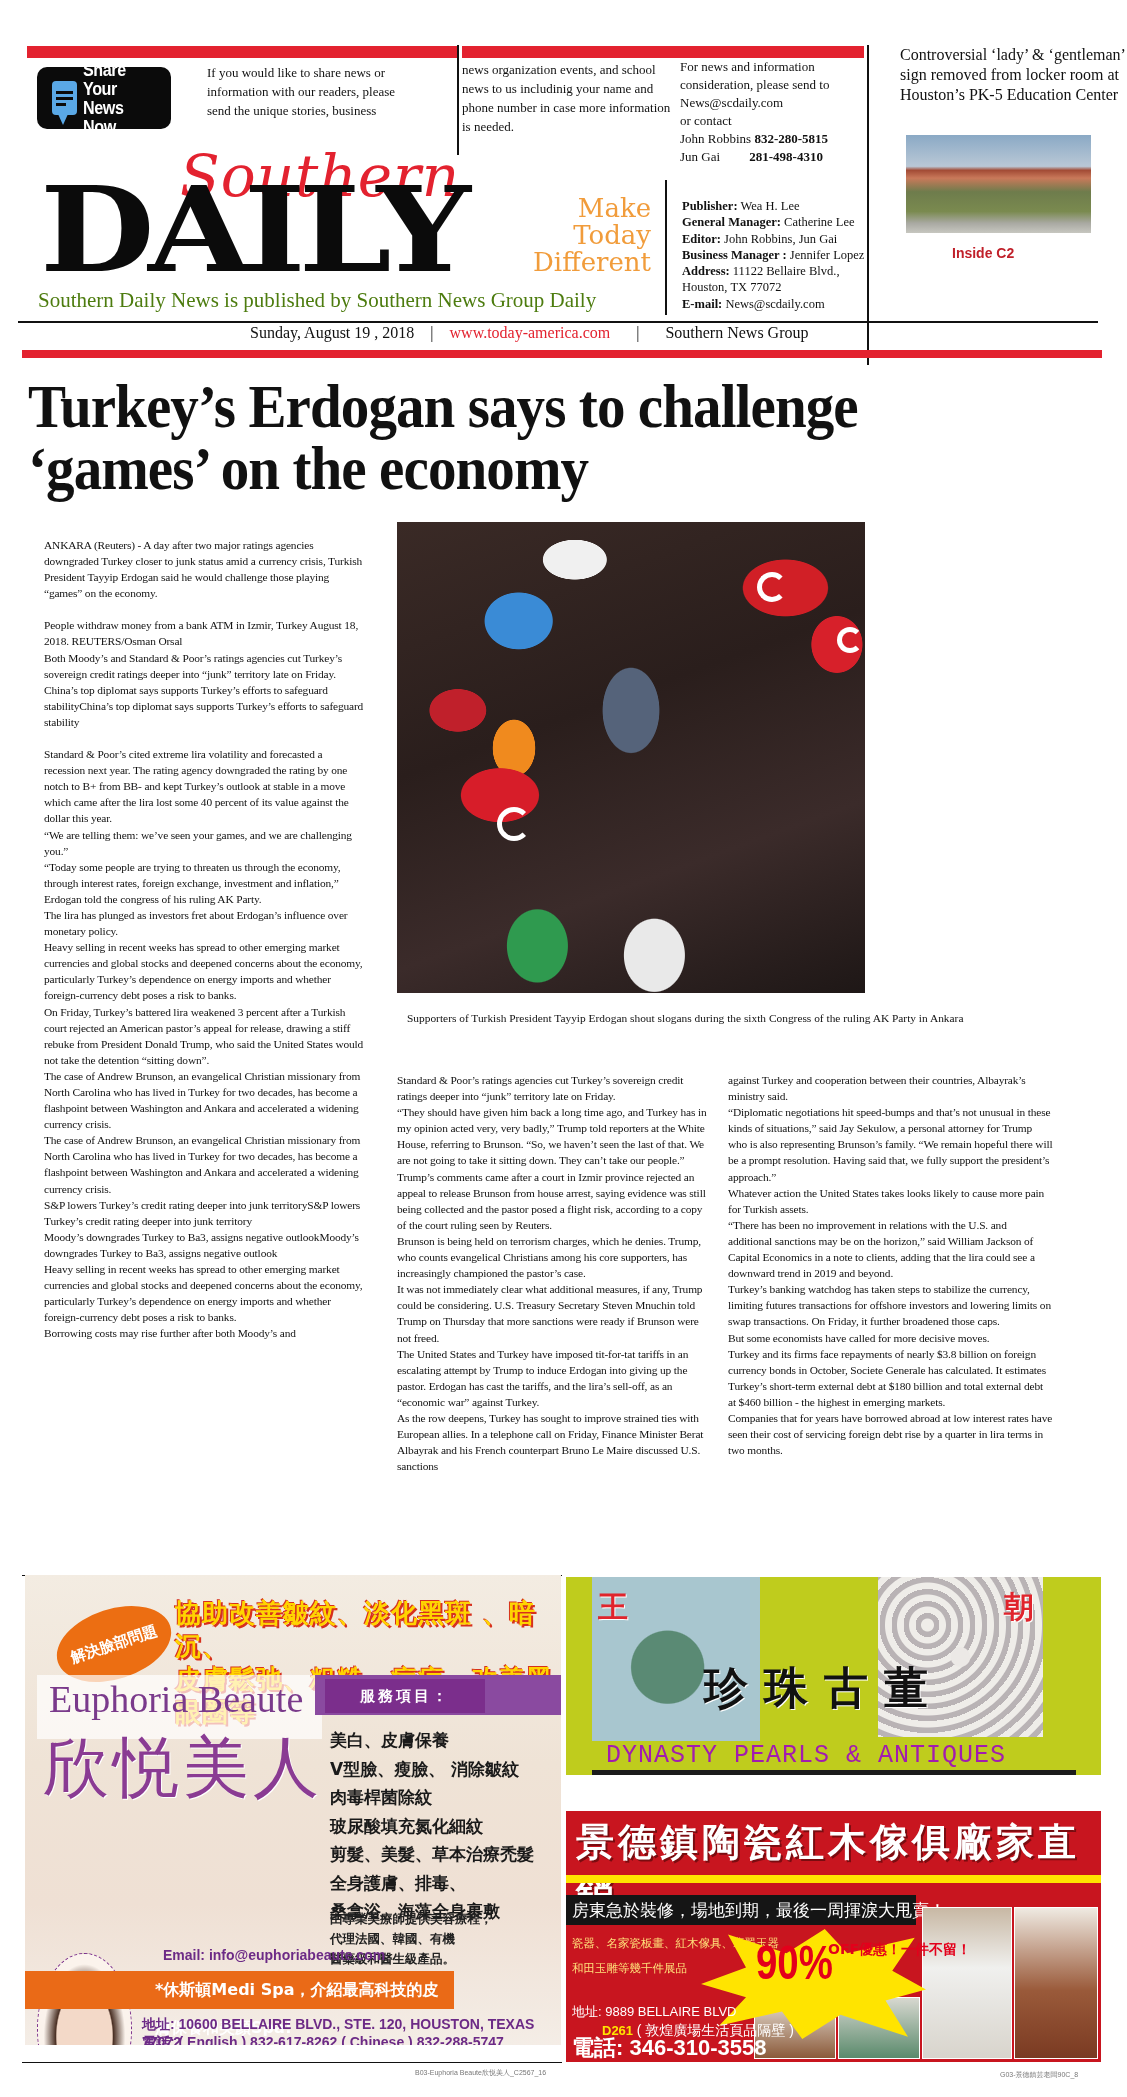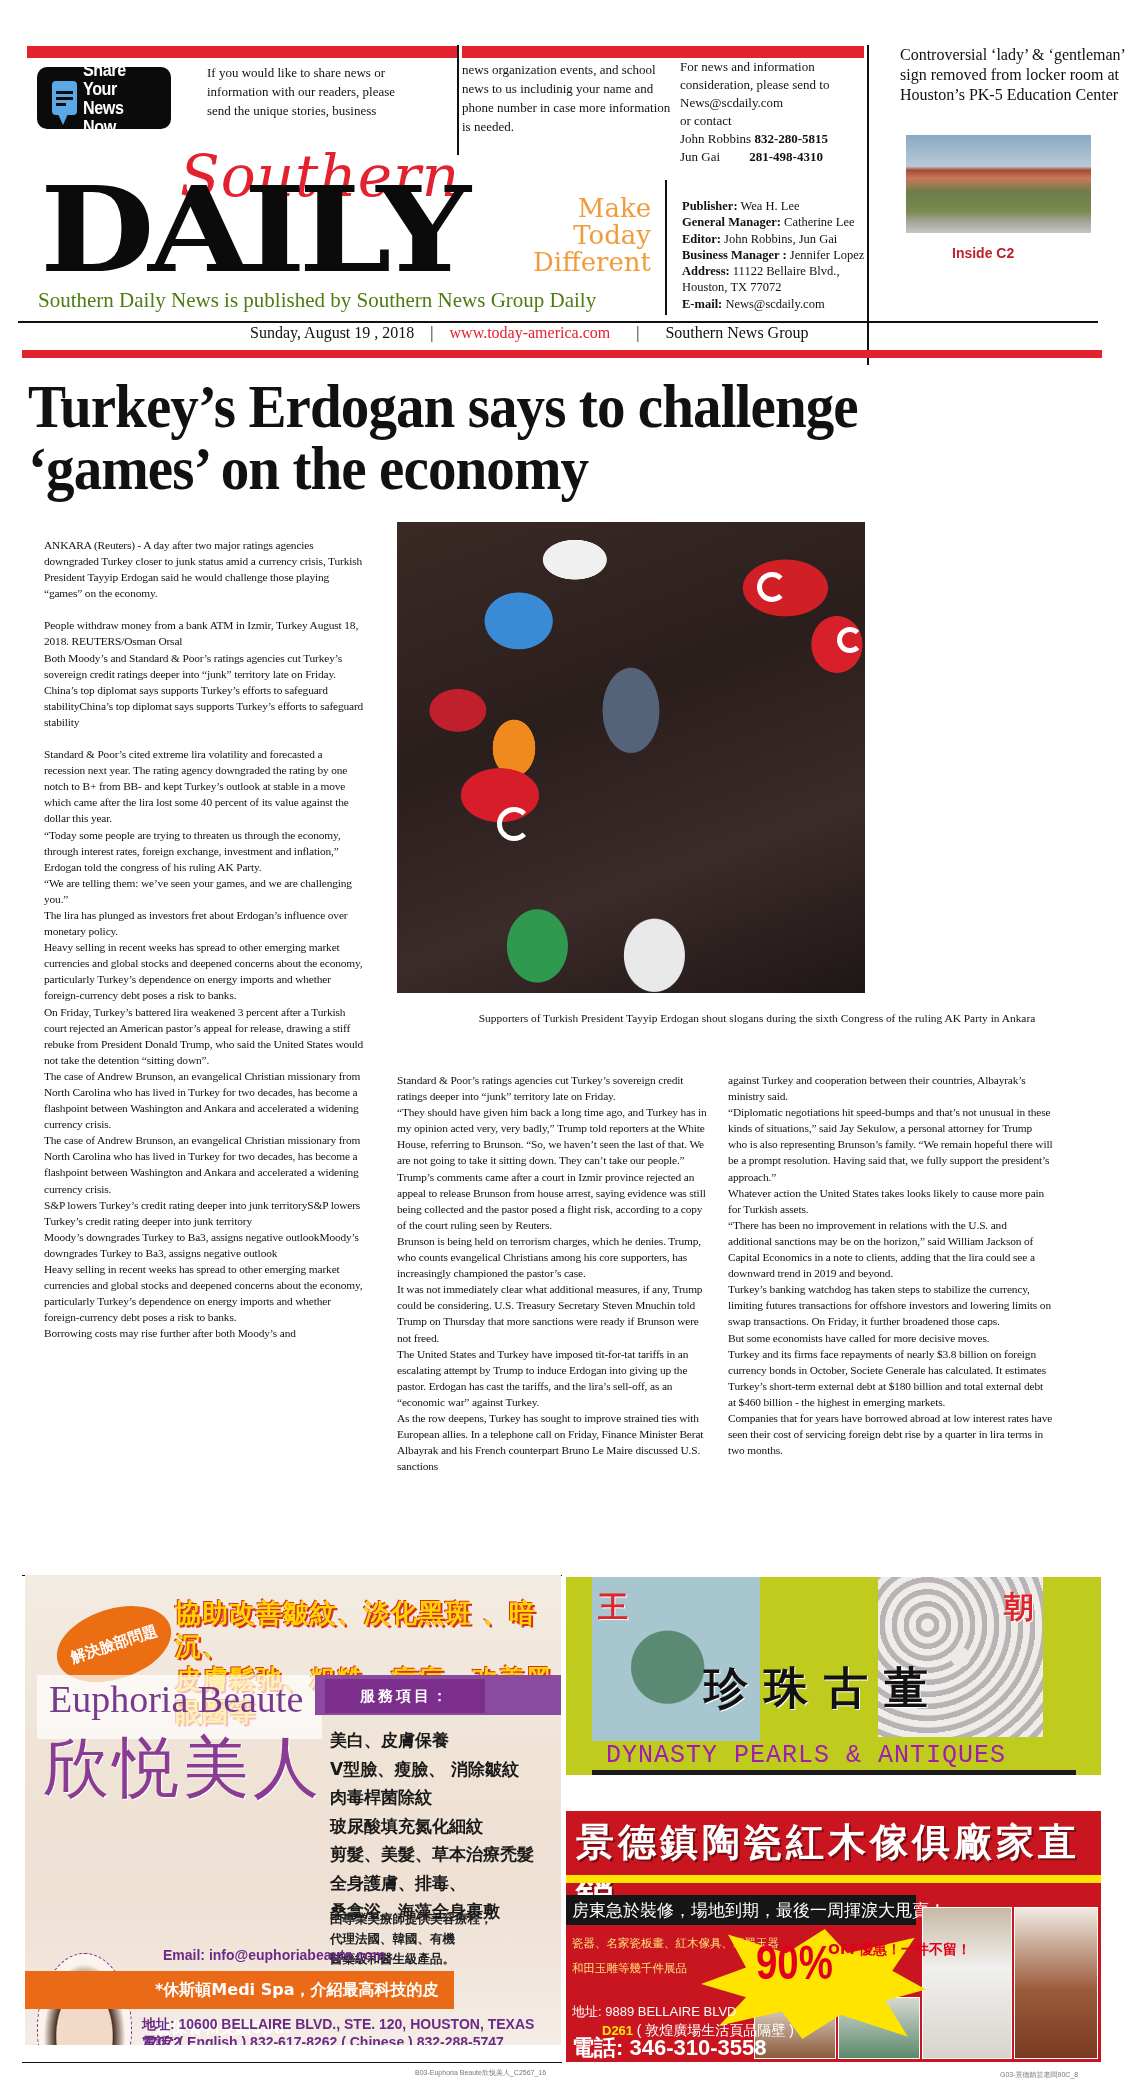--- a/index.html
+++ b/index.html
@@ -48,21 +48,21 @@
       radial-gradient(ellipse 48px 40px at 26% 21%, #3a8bd6 0 70%, transparent 72%),
       radial-gradient(ellipse 40px 30px at 13% 40%, #c0202b 0 70%, transparent 72%),
       radial-gradient(ellipse 30px 40px at 25% 48%, #f08a1e 0 70%, transparent 72%),
       radial-gradient(ellipse 45px 28px at 38% 8%, #f0f0f0 0 70%, transparent 72%),
       radial-gradient(ellipse 36px 40px at 94% 26%, #d7202a 0 70%, transparent 72%),
       radial-gradient(ellipse 40px 60px at 50% 40%, #55637a 0 70%, transparent 72%),
       radial-gradient(ellipse 50px 60px at 30% 90%, #2f9a4f 0 60%, transparent 62%),
       radial-gradient(ellipse 50px 60px at 55% 92%, #e9e9e9 0 60%, transparent 62%),
       linear-gradient(160deg, #3a2a26 0%, #2a1e1c 40%, #3b2b2a 70%, #1e1716 100%); }
   .flag-crescent { position:absolute; border-radius:50%; border:5px solid #fff; border-right-color: transparent; }
-  .caption { left: 407px; top: 1010px; width: 700px; font-size: 11.4px; line-height: 16px; text-align: center; }
+  .caption { left: 407px; top: 1010px; width: 700px; font-size: 11.4px; line-height: 16px; }
 
   
   .ad1 { left: 25px; top: 1575px; width: 536px; height: 470px; overflow: hidden;
     background: linear-gradient(180deg, #f3ece2 0%, #efe3d6 40%, #efe0d4 70%, #f4ede6 100%); }
   .ad1-oval { position:absolute; left: 30px; top: 34px; width: 118px; height: 70px; background: #ec6e12; border-radius: 50%; transform: rotate(-18deg); color:#fff; font-family:"DejaVu Sans", sans-serif; font-weight:bold; font-size:15px; display:flex; align-items:center; justify-content:center; }
   .ad1-head { position:absolute; left: 150px; top: 22px; font-family:"DejaVu Sans", sans-serif; font-weight: bold; font-size: 26px; line-height: 33px; color: #ffd400; text-shadow: 2px 2px 0 #d7301d, -1px -1px 0 #d7301d; letter-spacing: 1px; }
   .ad1-brand { position:absolute; left: 12px; top: 100px; width: 285px; height: 64px; background: rgba(255,255,255,0.7); color: #7a3a8b; font-size: 38px; padding-left: 12px; line-height: 48px; }
   .ad1-cn { position:absolute; left: 18px; top: 148px; color: #8a3b93; font-size: 66px; font-family:"DejaVu Serif", serif; letter-spacing: 4px; text-shadow: 1px 1px 0 #fff; }
   .ad1-svcbar { position:absolute; left: 290px; top: 100px; width: 246px; height: 40px; background: #8a4aa0; }
   .ad1-svc { position:absolute; left: 300px; top: 104px; width: 160px; height: 34px; background: #7b2e8c; color:#fff; font-family:"DejaVu Sans", sans-serif; font-weight:bold; font-size: 15px; text-align:center; line-height: 34px; letter-spacing: 3px; }
@@ -160,22 +160,22 @@
 <div class="abs red" style="left:22px;top:350px;width:1080px;height:8px;"></div>
 
 <h1 class="abs headline">Turkey’s Erdogan says to challenge ‘games’ on the economy</h1>
 
 <div class="abs col" style="left:44px;top:537px;width:320px;">
   <p>ANKARA (Reuters) - A day after two major ratings agencies downgraded Turkey closer to junk status amid a currency crisis, Turkish President Tayyip Erdogan said he would challenge those playing “games” on the economy.</p>
   <p class="gap">People withdraw money from a bank ATM in Izmir, Turkey August 18, 2018. REUTERS/Osman Orsal</p>
   <p>Both Moody’s and Standard &amp; Poor’s ratings agencies cut Turkey’s sovereign credit ratings deeper into “junk” territory late on Friday.</p>
   <p>China’s top diplomat says supports Turkey’s efforts to safeguard stabilityChina’s top diplomat says supports Turkey’s efforts to safeguard stability</p>
   <p class="gap">Standard &amp; Poor’s cited extreme lira volatility and forecasted a recession next year. The rating agency downgraded the rating by one notch to B+ from BB- and kept Turkey’s outlook at stable in a move which came after the lira lost some 40 percent of its value against the dollar this year.</p>
+  <p>“We are telling them: we’ve seen your games, and we are challenging you.”</p>
   <p>“Today some people are trying to threaten us through the economy, through interest rates, foreign exchange, investment and inflation,” Erdogan told the congress of his ruling AK Party.</p>
-  <p>“We are telling them: we’ve seen your games, and we are challenging you.”</p>
   <p>The lira has plunged as investors fret about Erdogan’s influence over monetary policy.</p>
   <p>Heavy selling in recent weeks has spread to other emerging market currencies and global stocks and deepened concerns about the economy, particularly Turkey’s dependence on energy imports and whether foreign-currency debt poses a risk to banks.</p>
   <p>On Friday, Turkey’s battered lira weakened 3 percent after a Turkish court rejected an American pastor’s appeal for release, drawing a stiff rebuke from President Donald Trump, who said the United States would not take the detention “sitting down”.</p>
   <p>The case of Andrew Brunson, an evangelical Christian missionary from North Carolina who has lived in Turkey for two decades, has become a flashpoint between Washington and Ankara and accelerated a widening currency crisis.</p>
   <p>The case of Andrew Brunson, an evangelical Christian missionary from North Carolina who has lived in Turkey for two decades, has become a flashpoint between Washington and Ankara and accelerated a widening currency crisis.</p>
   <p>S&amp;P lowers Turkey’s credit rating deeper into junk territoryS&amp;P lowers Turkey’s credit rating deeper into junk territory</p>
   <p>Moody’s downgrades Turkey to Ba3, assigns negative outlookMoody’s downgrades Turkey to Ba3, assigns negative outlook</p>
   <p>Heavy selling in recent weeks has spread to other emerging market currencies and global stocks and deepened concerns about the economy, particularly Turkey’s dependence on energy imports and whether foreign-currency debt poses a risk to banks.</p>
   <p>Borrowing costs may rise further after both Moody’s and</p>
 </div>

